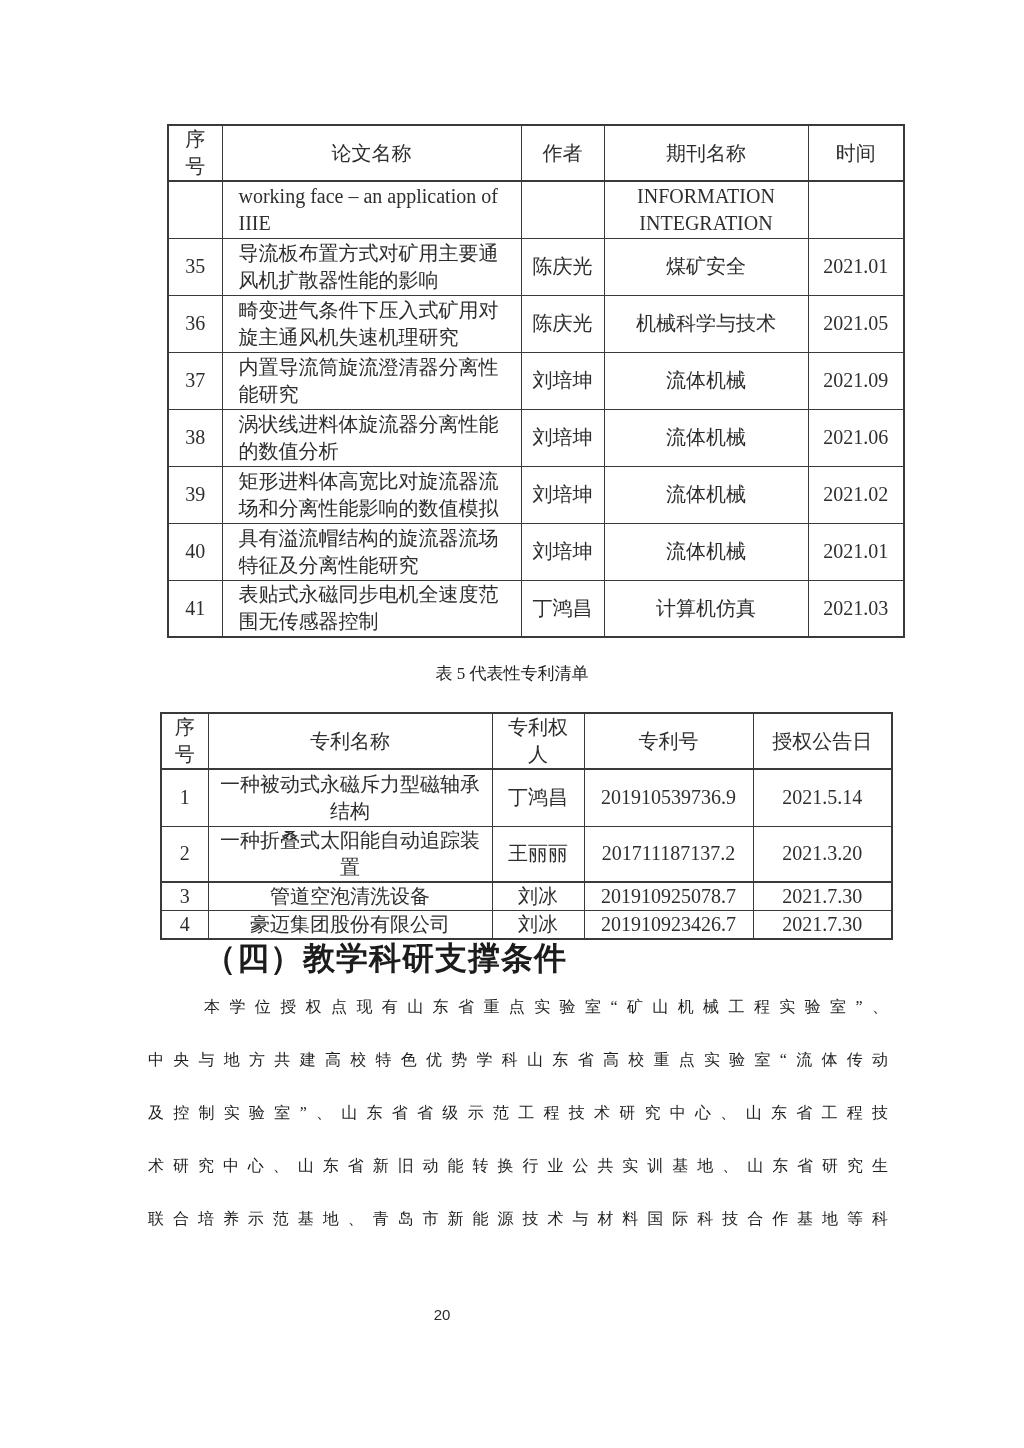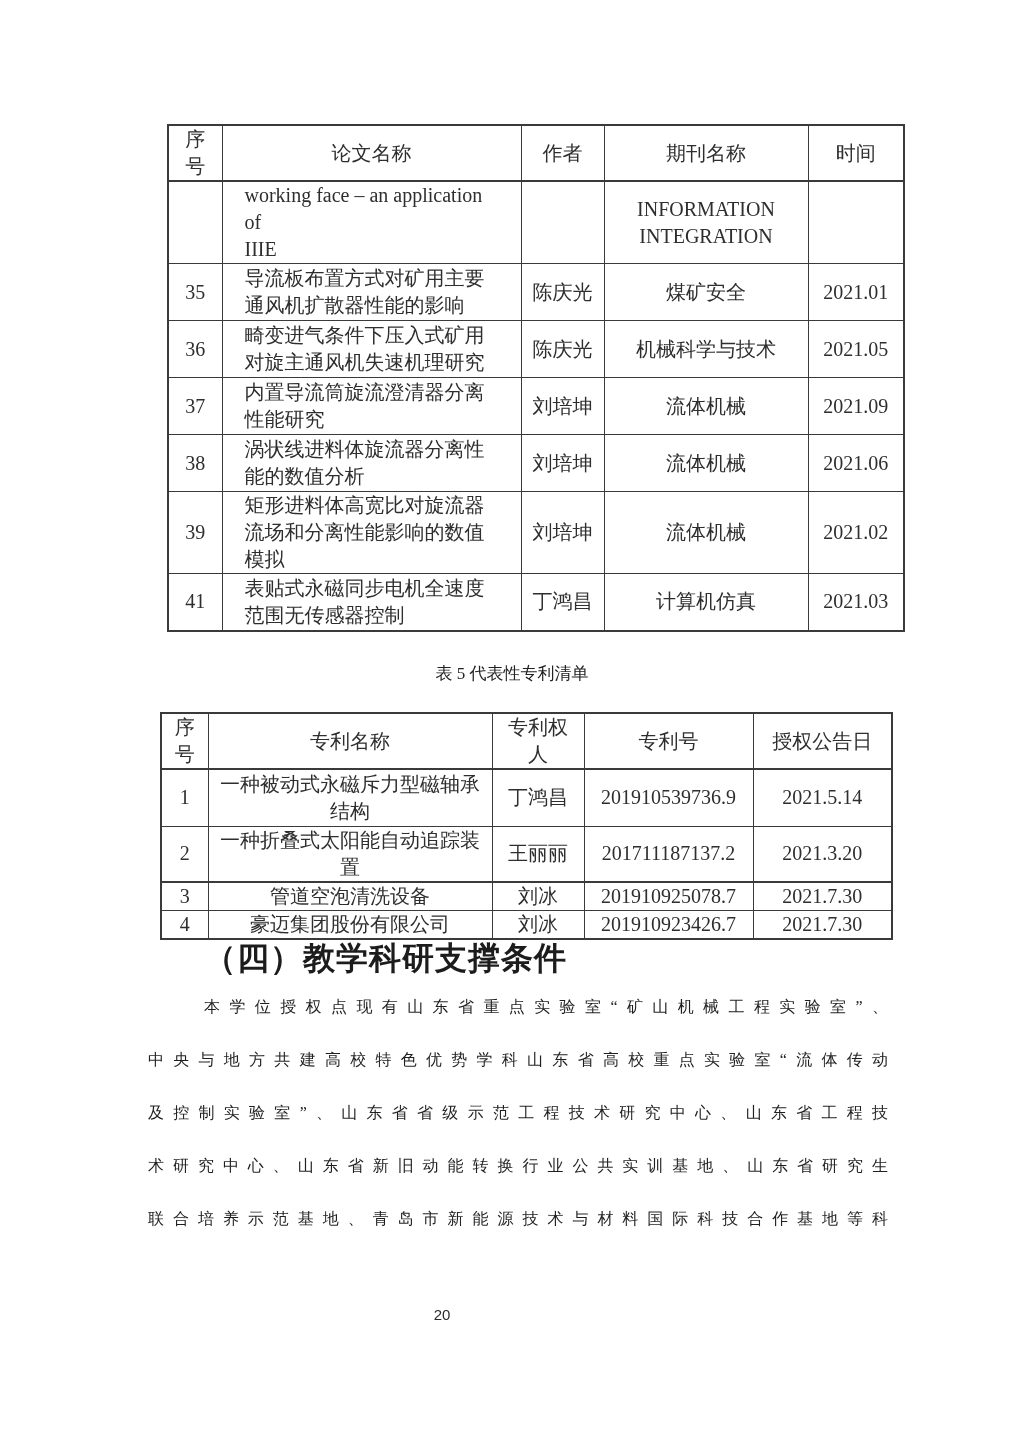--- a/index.html
+++ b/index.html
@@ -28,21 +28,21 @@
     text-align: center;
     vertical-align: middle;
     padding: 0 6px;
     line-height: 27px;
     white-space: pre-line;
     overflow: hidden;
   }
   thead th { border-bottom-width: 2px; }
   #papers-table { left: 167px; top: 124px; width: 736px; }
   #patents-table { left: 160px; top: 712px; width: 731px; }
-  .cell-paper-title { text-align: left; padding: 0 22px; }
+  .cell-paper-title { text-align: left; padding: 0 16px; }
   .h56 { height: 56px; }
   .h57 { height: 57px; }
   .h55 { height: 55px; }
   .h54 { height: 54px; }
   .h27 { height: 27px; }
   .thick-bottom td { border-bottom-width: 2px; }
   .caption {
     position: absolute;
     left: 0; top: 660px; width: 1024px;
     text-align: center;
@@ -143,20 +143,27 @@
         <td>刘培坤</td>
         <td>流体机械</td>
         <td>2021.06</td>
       </tr>
       <tr class="h57">
         <td>39</td>
         <td class="cell-paper-title">矩形进料体高宽比对旋流器流场和分离性能影响的数值模拟</td>
         <td>刘培坤</td>
         <td>流体机械</td>
         <td>2021.02</td>
+      </tr>
+      <tr class="h57">
+        <td>40</td>
+        <td class="cell-paper-title">具有溢流帽结构的旋流器流场特征及分离性能研究</td>
+        <td>刘培坤</td>
+        <td>流体机械</td>
+        <td>2021.01</td>
       </tr>
       <tr class="h57">
         <td>41</td>
         <td class="cell-paper-title">表贴式永磁同步电机全速度范围无传感器控制</td>
         <td>丁鸿昌</td>
         <td>计算机仿真</td>
         <td>2021.03</td>
       </tr>
     </tbody>
   </table>

